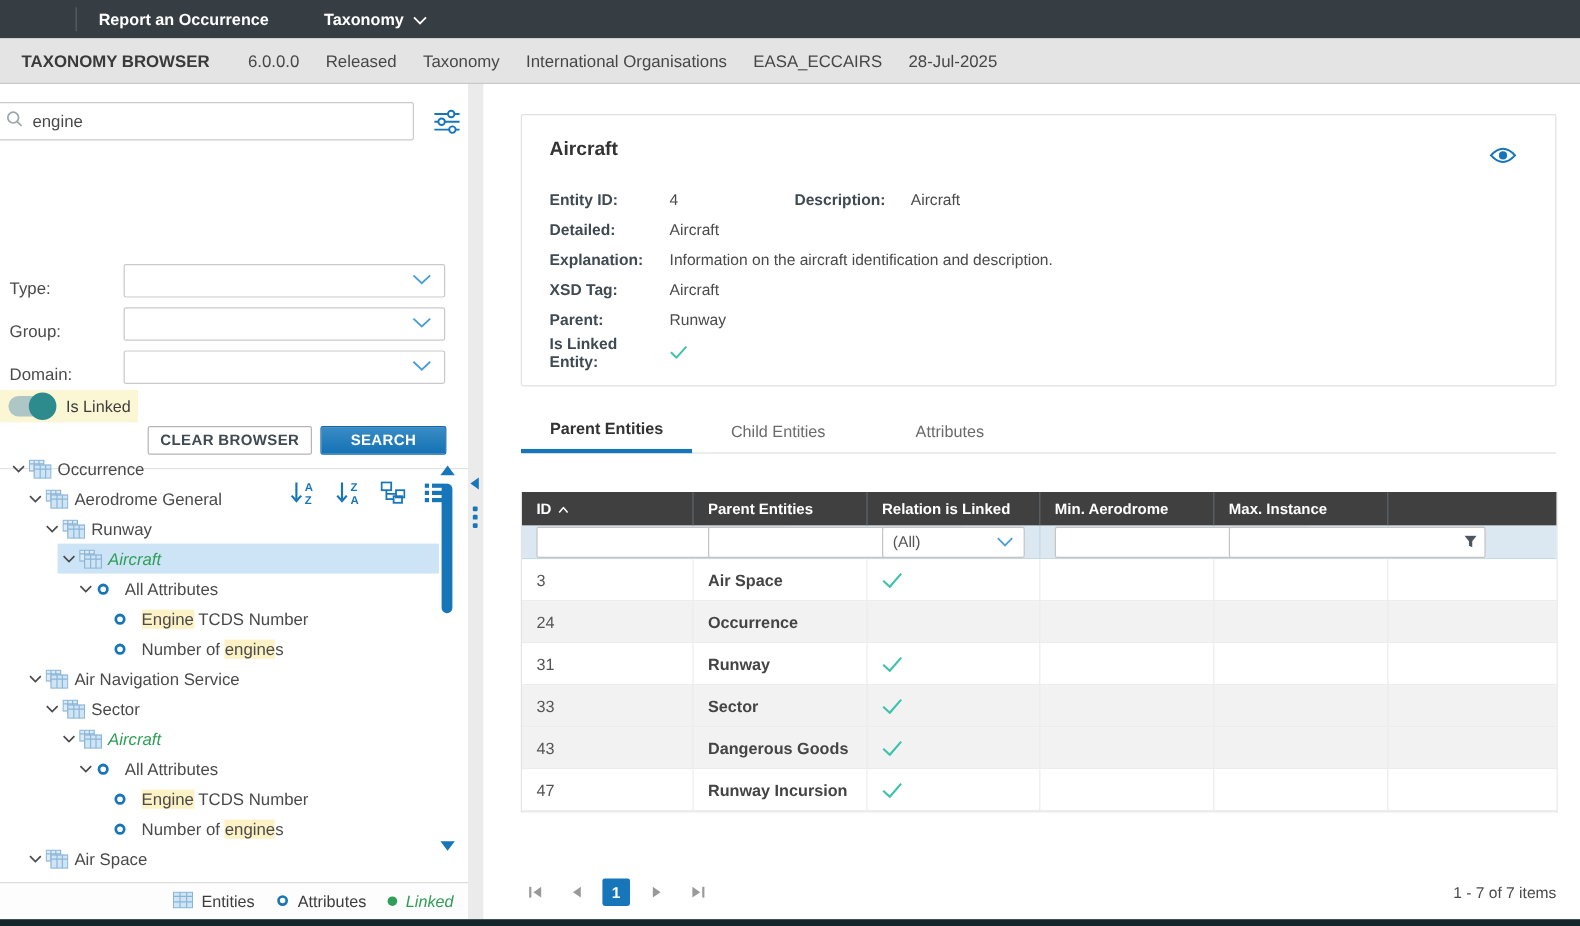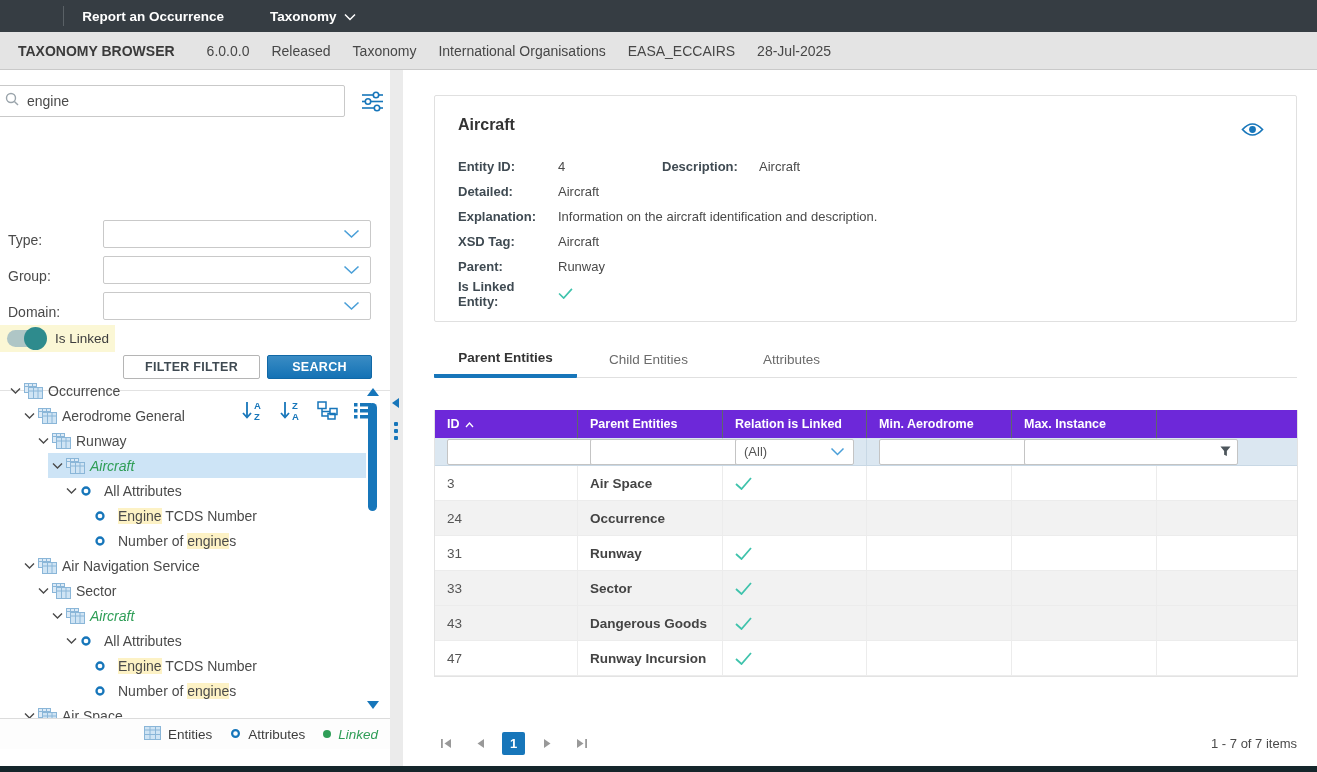--- a/index.html
+++ b/index.html
@@ -53,21 +53,21 @@
   .tree-row .ticon { width:24px; display:flex; justify-content:flex-start; align-items:center; flex-shrink:0; }
   .tree-row.selected { background:#cde4f6; }
   .tree-row .lbl.linked { color:#2f9e57; font-style:italic; }
   .tree-row .hl { background:#fdf2c5; }
   .tree-scroll { position:absolute; top:308px; left:366px; width:16px; bottom:32px; }
   .tree-scroll .up { position:absolute; top:10px; left:1px; width:0; height:0; border-left:6px solid transparent; border-right:6px solid transparent; border-bottom:8px solid #1776ba; cursor:pointer; }
   .tree-scroll .down { position:absolute; bottom:25px; left:1px; width:0; height:0; border-left:6px solid transparent; border-right:6px solid transparent; border-top:8px solid #1776ba; cursor:pointer; }
   .tree-scroll .thumb { position:absolute; top:25px; left:2px; width:9px; height:108px; background:#1776ba; border-radius:5px; cursor:grab; }
 
   
-  .legend { position:absolute; bottom:17px; left:0; width:390px; height:31px; border-top:1px solid #dcdcdc; background:#fdfdfd; display:flex; align-items:center; justify-content:flex-end; gap:18px; padding-right:12px; font-size:13.5px; color:#3d3d3d; }
+  .legend { position:absolute; bottom:0; left:0; width:390px; height:31px; border-top:1px solid #dcdcdc; background:#fdfdfd; display:flex; align-items:center; justify-content:flex-end; gap:18px; padding-right:12px; font-size:13.5px; color:#3d3d3d; }
   .legend .item { display:flex; align-items:center; gap:7px; }
   .legend .linked-lbl { color:#2f9e57; font-style:italic; }
   .legend .green-dot { width:8px; height:8px; border-radius:50%; background:#2f9e57; }
 
   
   .card { position:absolute; top:25px; left:31px; width:863px; height:227px; background:#fff; border:1px solid #e0e0e0; border-radius:2px; }
   .card-title { position:absolute; top:20px; left:23px; font-size:16px; font-weight:bold; color:#333; }
   .eye-btn { position:absolute; top:26px; right:32px; cursor:pointer; }
   .fields { position:absolute; top:58px; left:23px; right:23px; }
   .frow { display:grid; grid-template-columns:100px 1fr; height:25px; align-items:center; font-size:13px; }
@@ -78,21 +78,21 @@
   
   .tabs { position:absolute; top:270px; left:31px; right:20px; height:38px; border-bottom:1px solid #e0e0e0; display:flex; }
   .tab { width:143px; height:38px; display:flex; align-items:center; justify-content:center; font-size:13.5px; color:#6b6b6b; cursor:pointer; }
   .tab.active { font-weight:bold; color:#333; border-bottom:4px solid #1776ba; border-radius:0 0 1px 1px; }
 
   
   .grid { position:absolute; top:340px; left:31px; width:864px; border:1px solid #e3e3e3; border-top:none; }
   .grow { display:flex; }
   .gcell { padding-left:12px; display:flex; align-items:center; }
   .c0{width:143px;} .c1{width:145px;} .c2{width:144px;} .c3{width:145px;} .c4{width:145px;} .c5{flex:1;}
-  .ghead { background:#6d28d9; height:28px; }
+  .ghead { background:#404040; height:28px; }
   .ghead .gcell { color:#fff; font-size:12.5px; font-weight:bold; border-right:1px solid #5d666c; gap:5px; }
   .ghead .gcell:last-child { border-right:none; }
   .gfilter { background:#dbe7f1; height:28px; border-bottom:1px solid #c8d8e5; }
   .gfilter .gcell { border-right:1px solid #c8d8e5; padding-right:12px; }
   .gfilter .gcell:last-child { border-right:none; }
   .fbox { flex:1; height:26px; background:#fff; border:1px solid #c4c4c4; border-radius:2px; display:flex; align-items:center; }
   .fbox input { flex:1; border:none; outline:none; min-width:0; height:100%; font-family:inherit; font-size:13px; padding:0 6px; background:transparent; }
   .fbox .funnel { width:24px; display:flex; justify-content:center; cursor:pointer; }
   .fbox.dropdown { justify-content:space-between; padding:0 8px; cursor:pointer; font-size:13px; color:#555; }
   .gbody .grow { height:35px; background:#fff; border-bottom:1px solid #ececec; font-size:13.5px; }
@@ -198,21 +198,21 @@
     </div>
 
     <div class="toggle-wrap">
       <div class="toggle">
           <div class="knob"></div>
         </div>
       <span class="toggle-label">Is Linked</span>
     </div>
 
     <div class="btn-row">
-      <div class="btn-clear">FILTER FILTER</div>
+      <div class="btn-clear">CLEAR BROWSER</div>
       <div class="btn-search">SEARCH</div>
     </div>
 
     <div class="panel-divider"></div>
 
     <div class="sort-row">
       <span class="icon-btn">
         <svg width="23" height="21" viewBox="0 0 23 21">
             <line x1="6" y1="2" x2="6" y2="16" stroke="#1776ba" stroke-width="1.8"></line>
             <polyline points="2,13 6,17.5 10,13" fill="none" stroke="#1776ba" stroke-width="1.8"></polyline>

